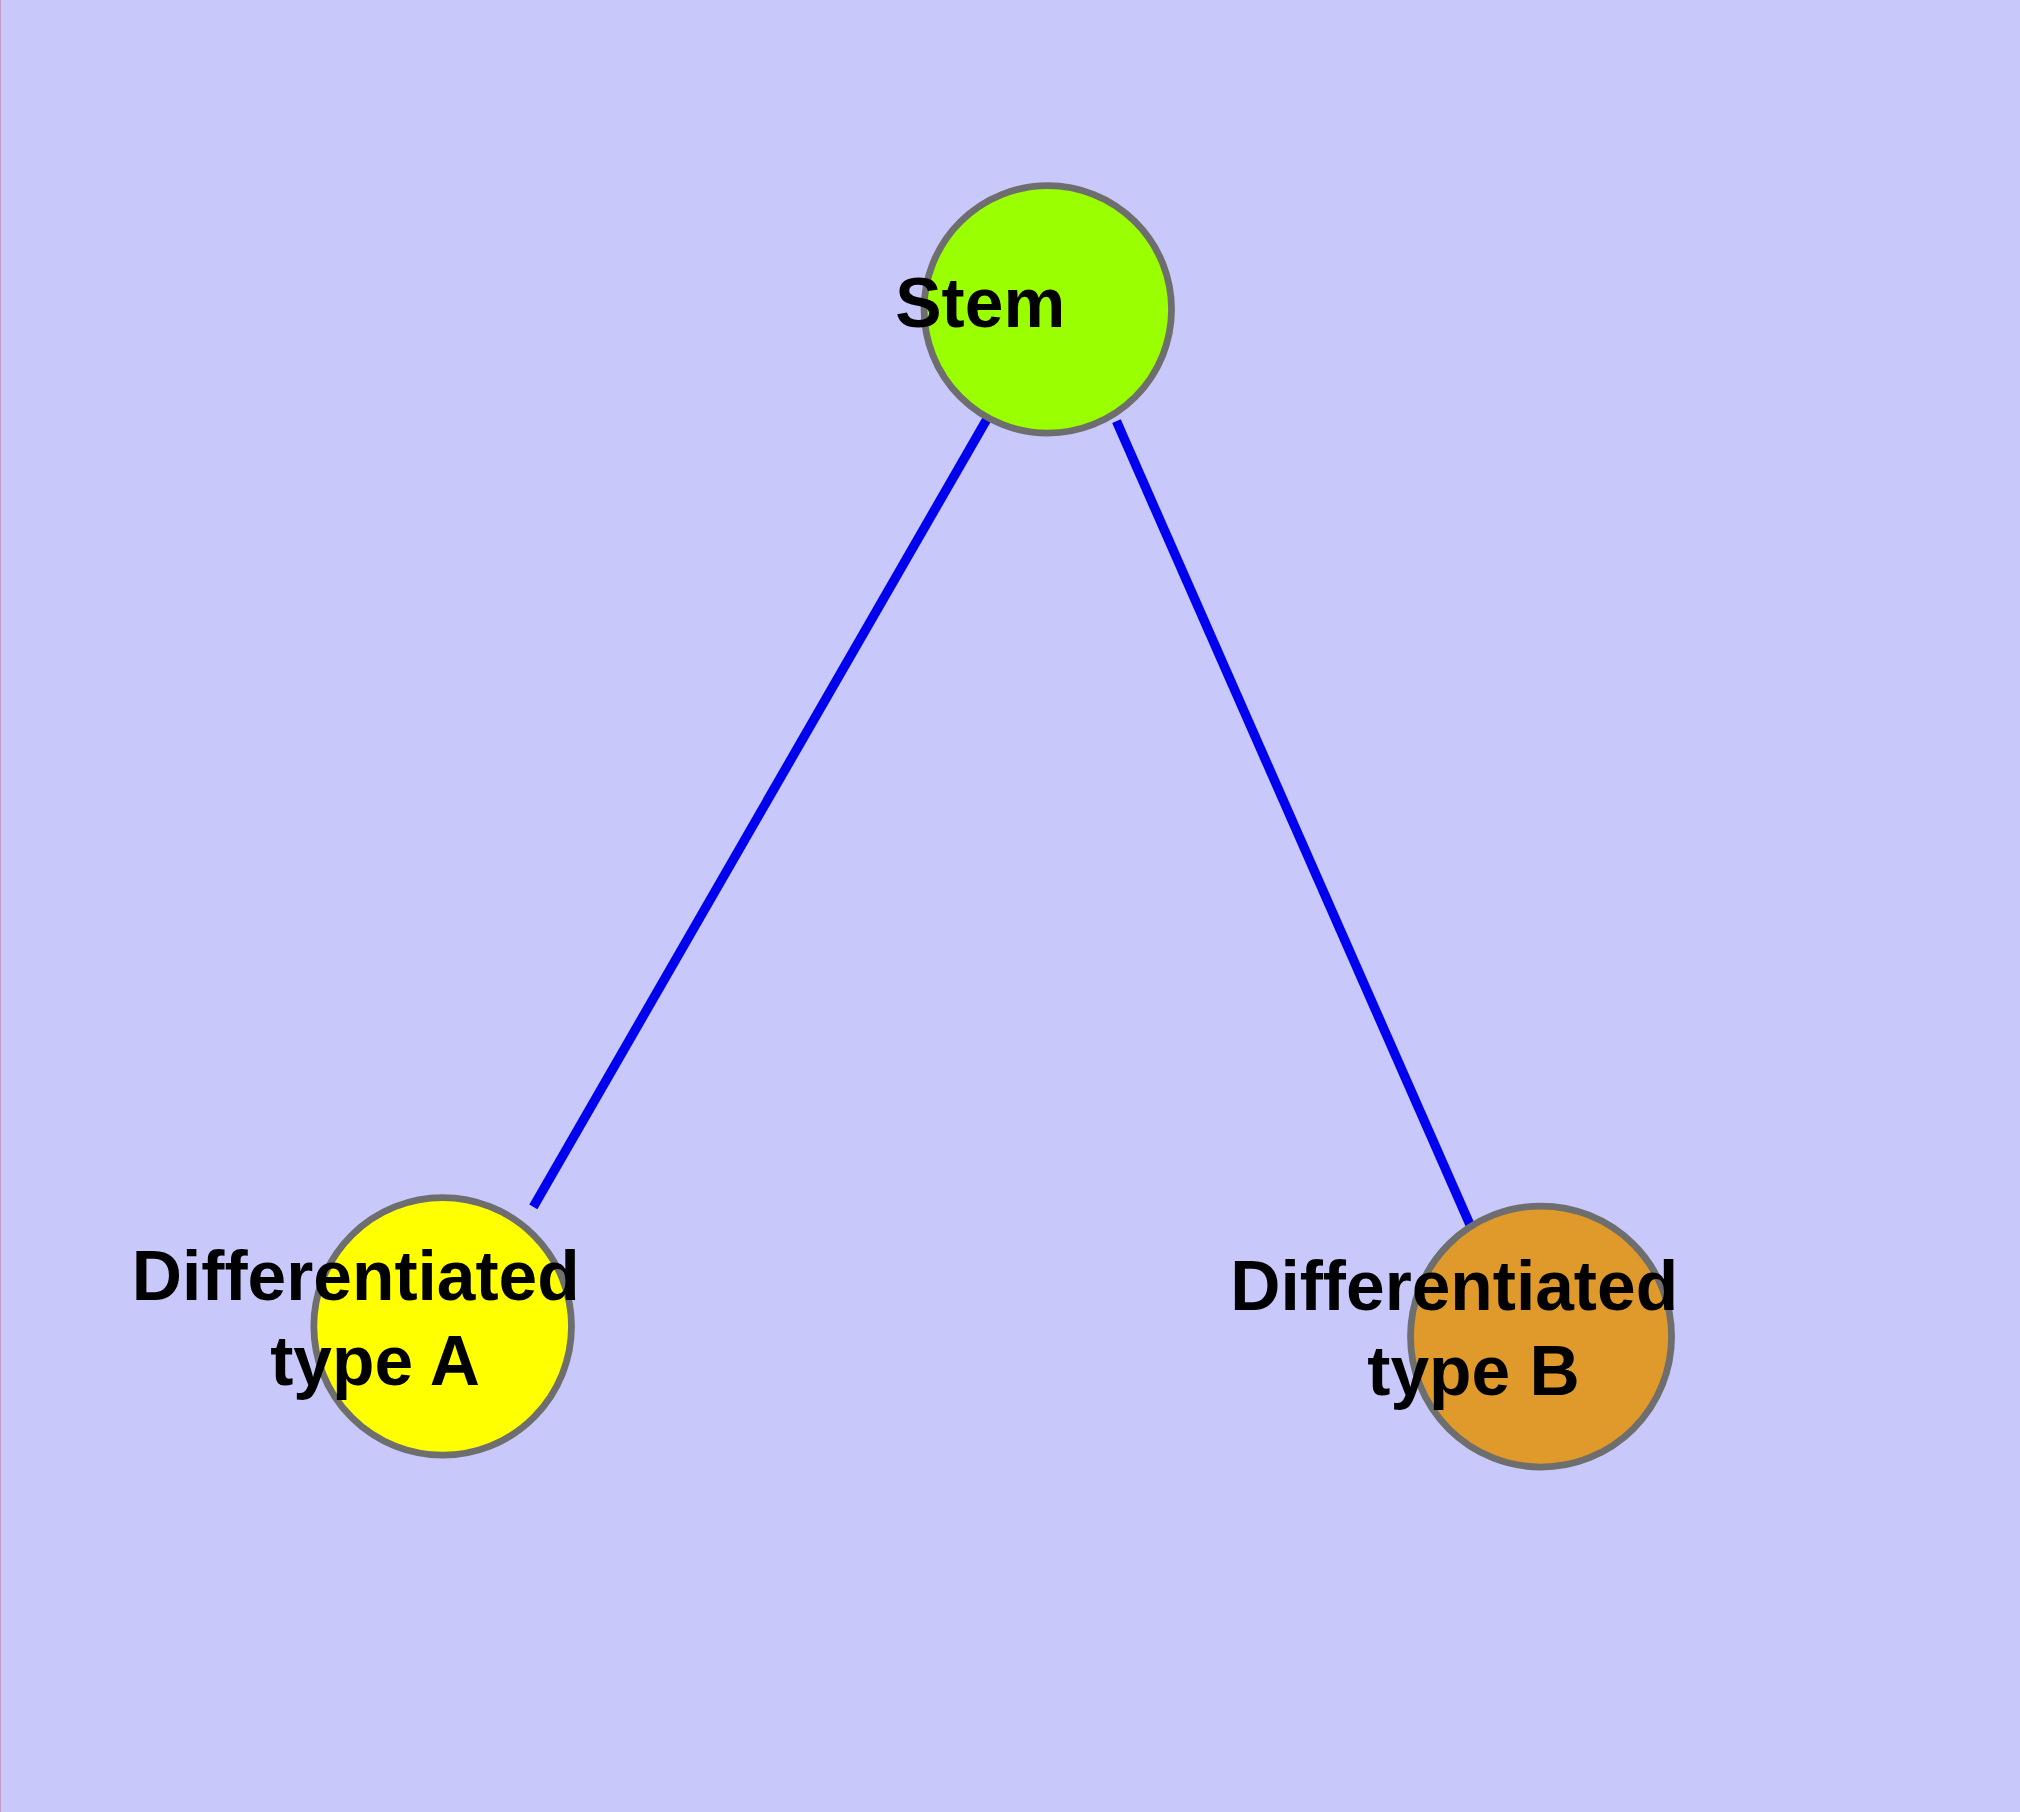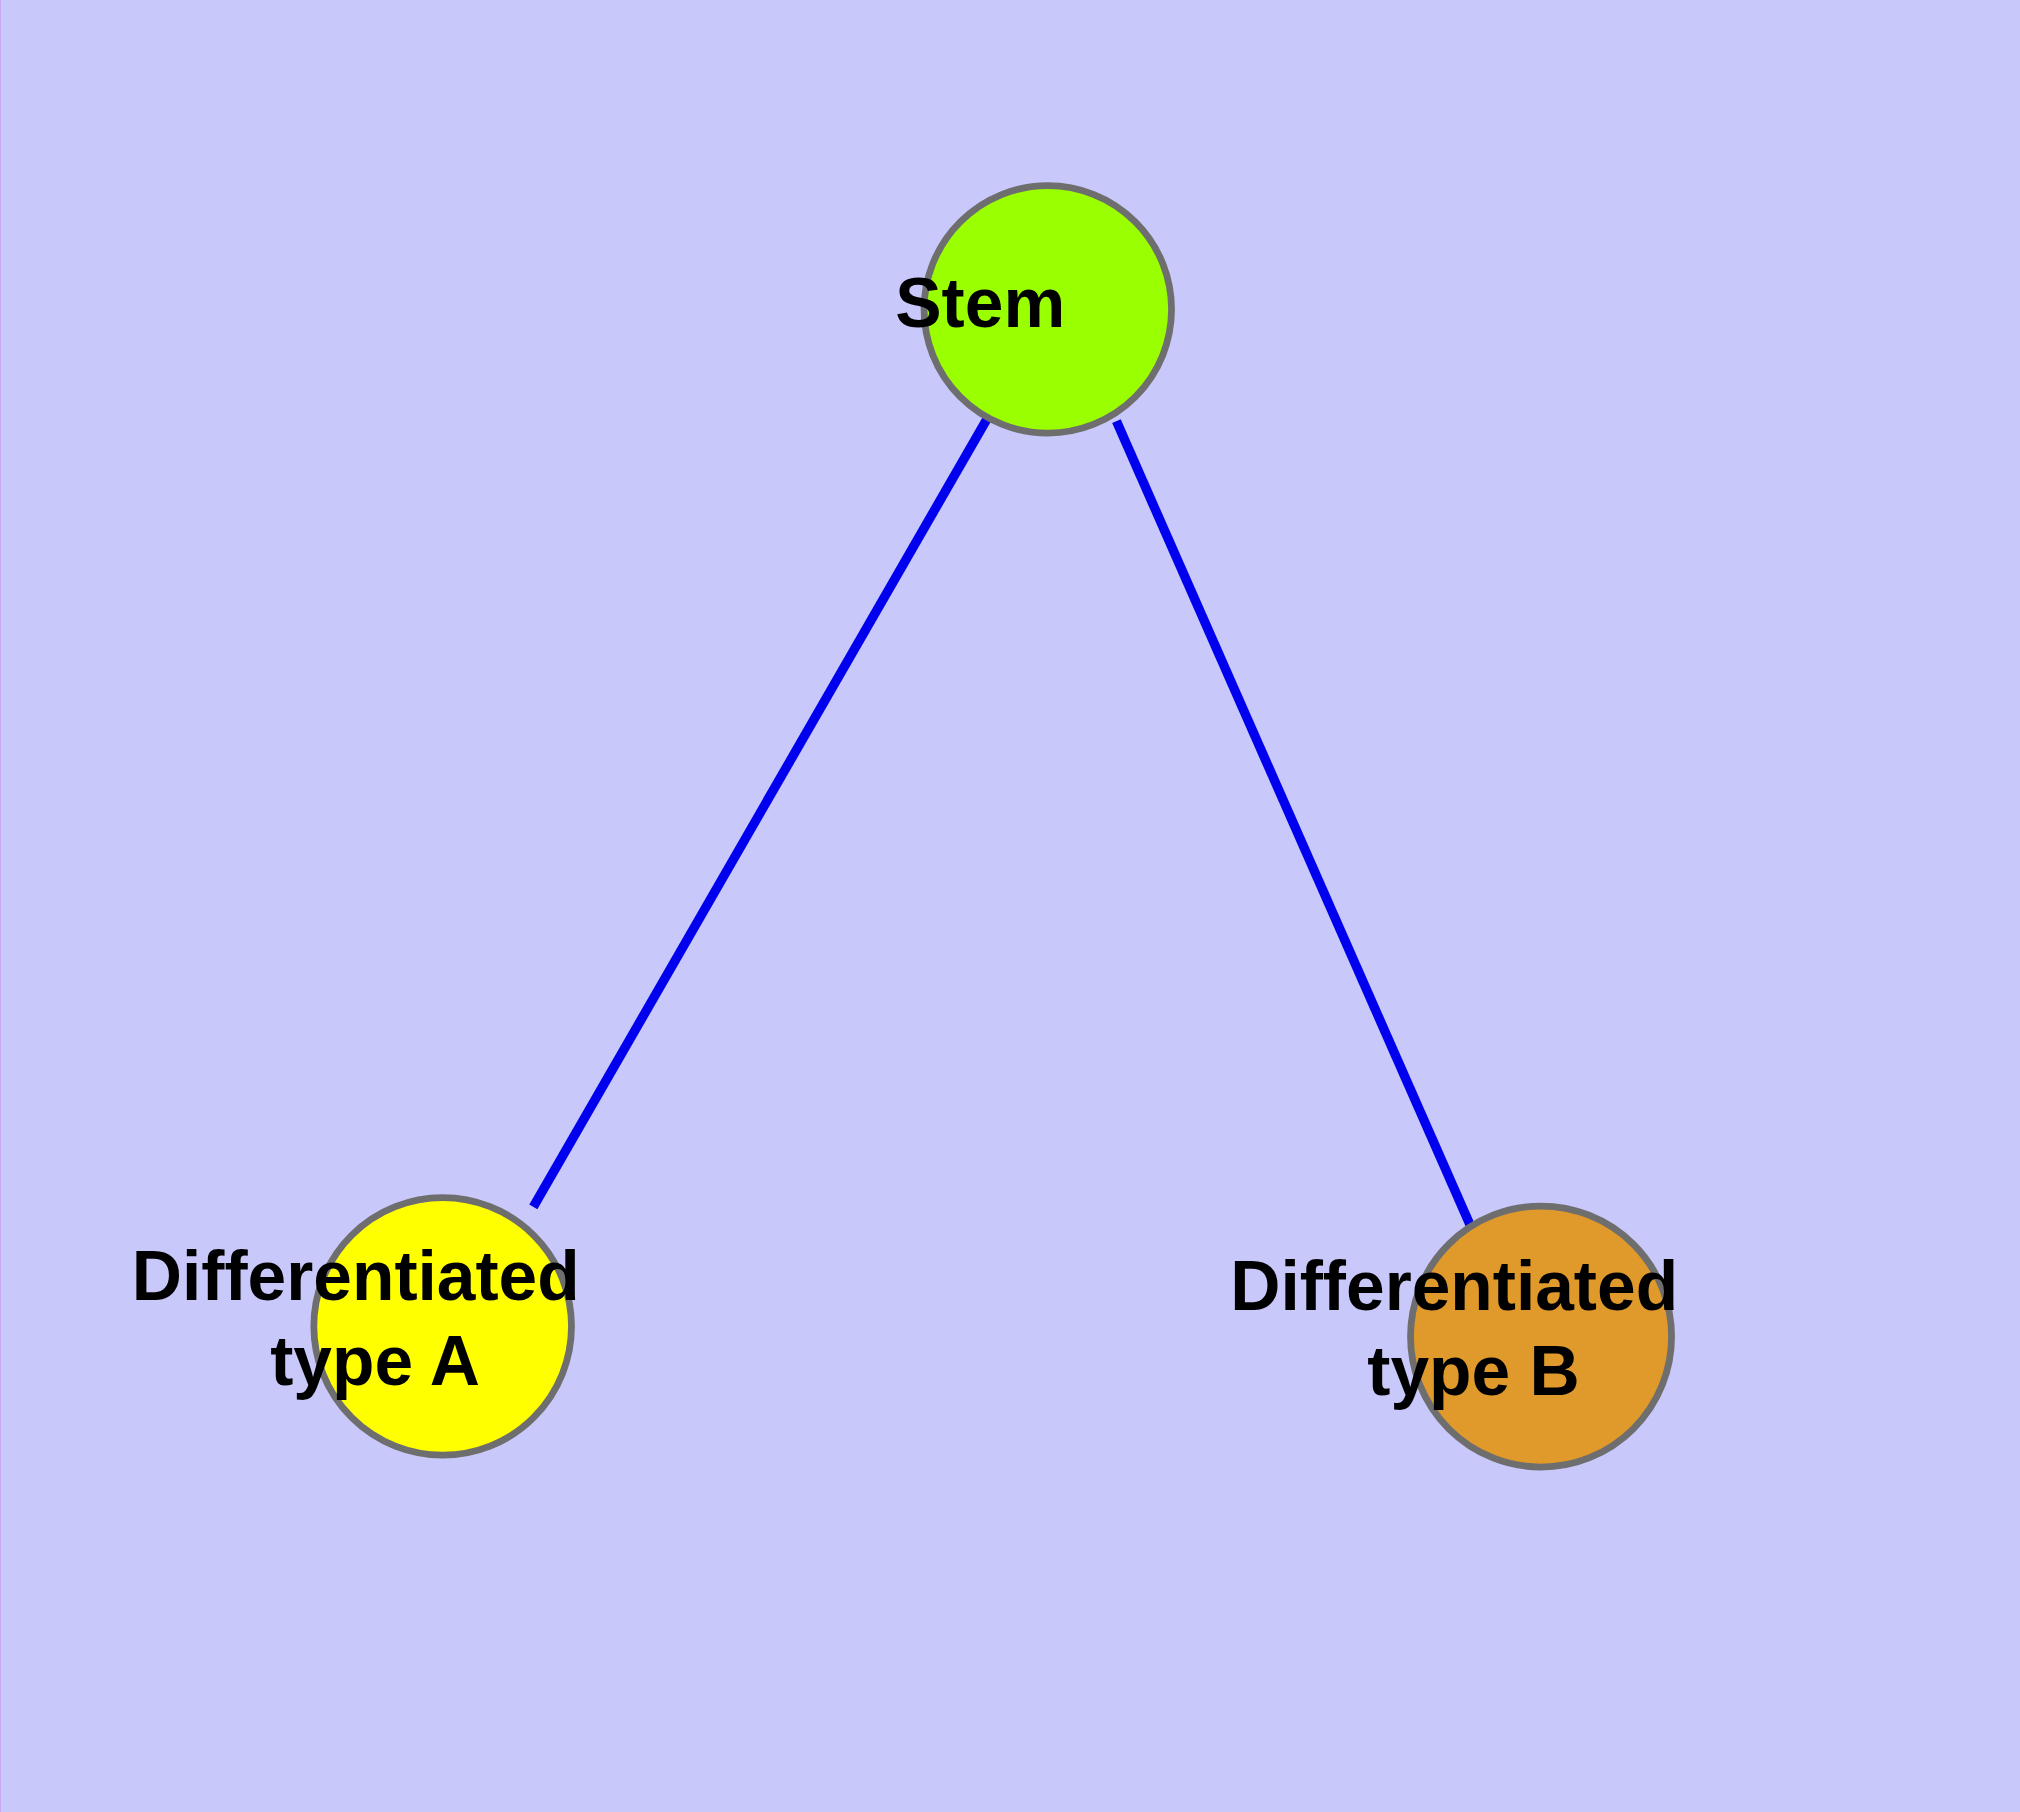--- a/index.html
+++ b/index.html
@@ -10,21 +10,21 @@
   body {
     width: 2021px;
     height: 1812px;
     overflow: hidden;
     font-family: "Liberation Sans", sans-serif;
   }
   #graph-canvas {
     position: relative;
     width: 1688px;
     height: 1812px;
-    background: #d946ef;
+    background: #b91c1c;
   }
   #graph-svg {
     position: absolute;
     top: 0;
     left: 0;
     width: 2021px;
     height: 1812px;
     display: block;
   }
   .node-label {

